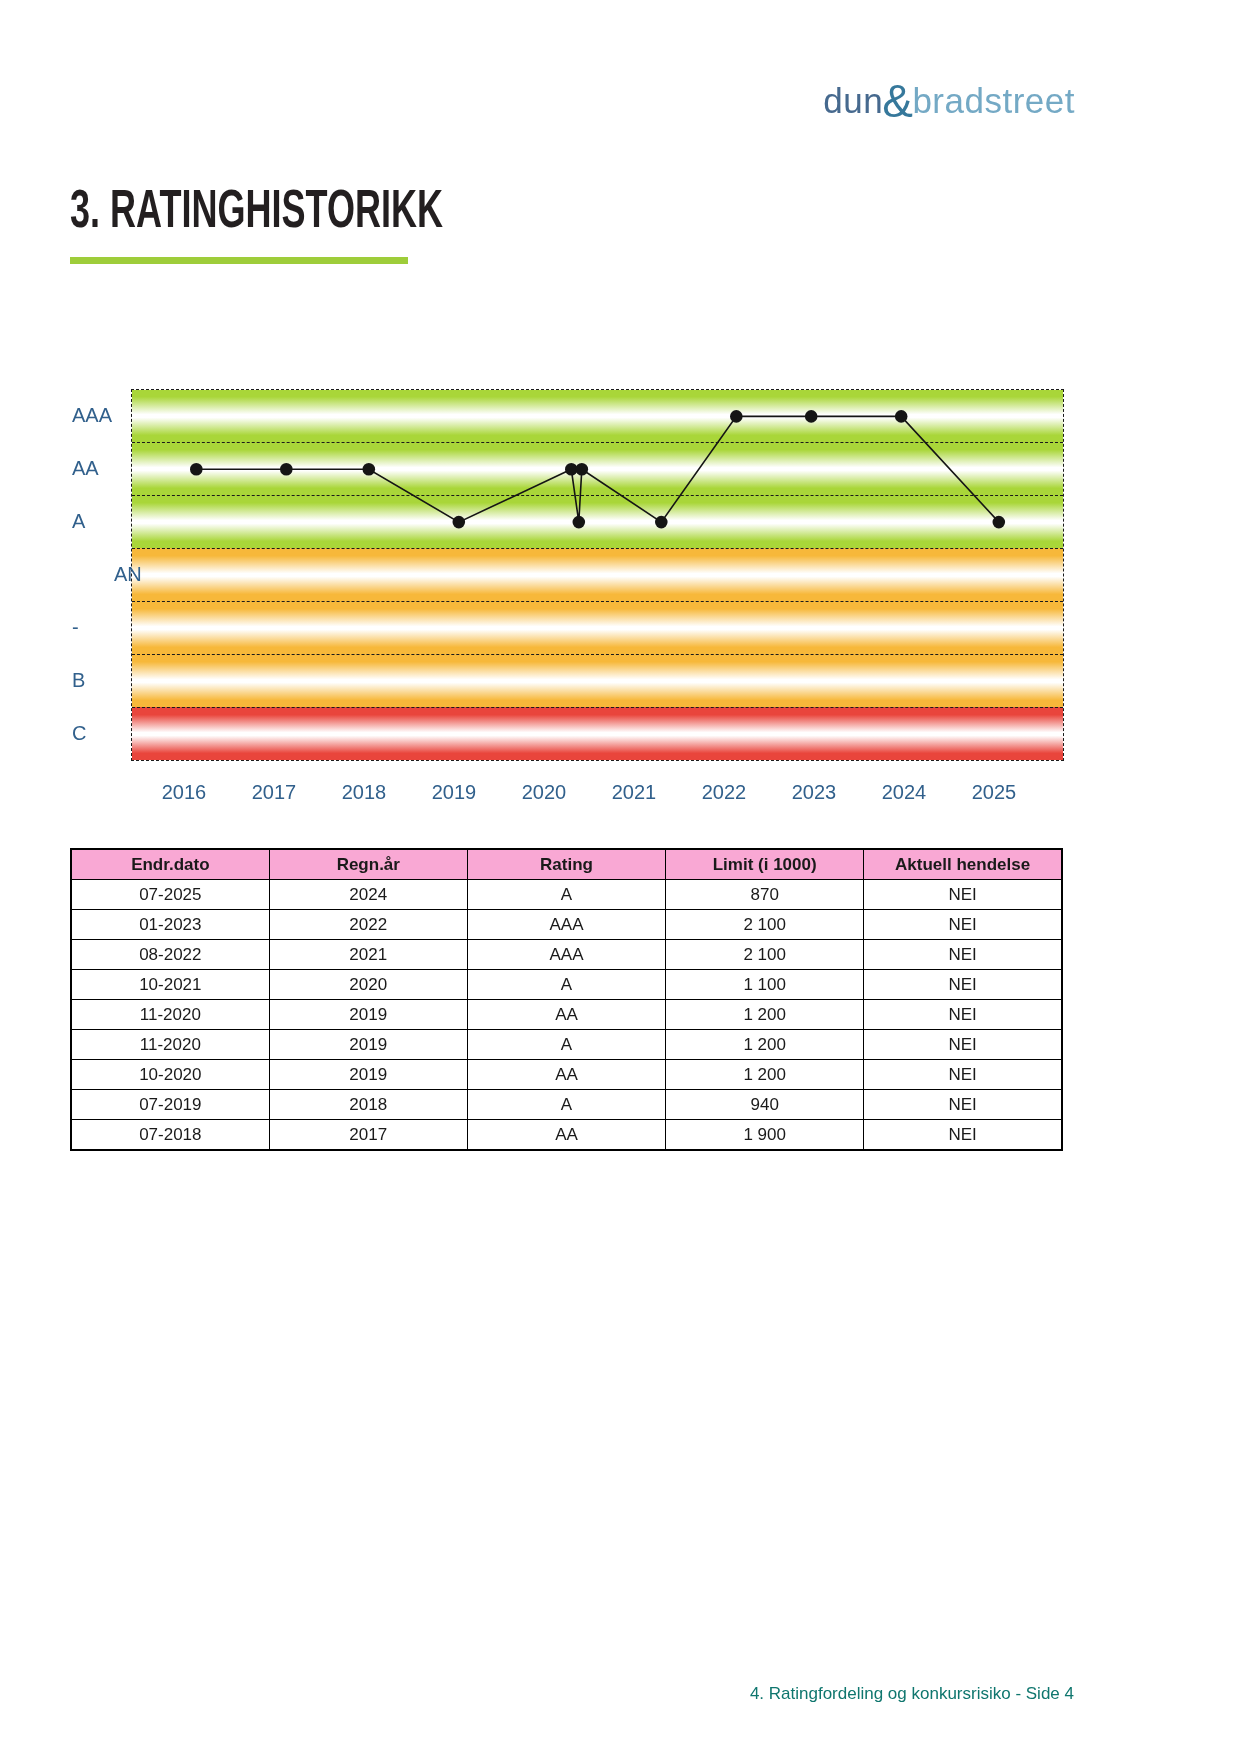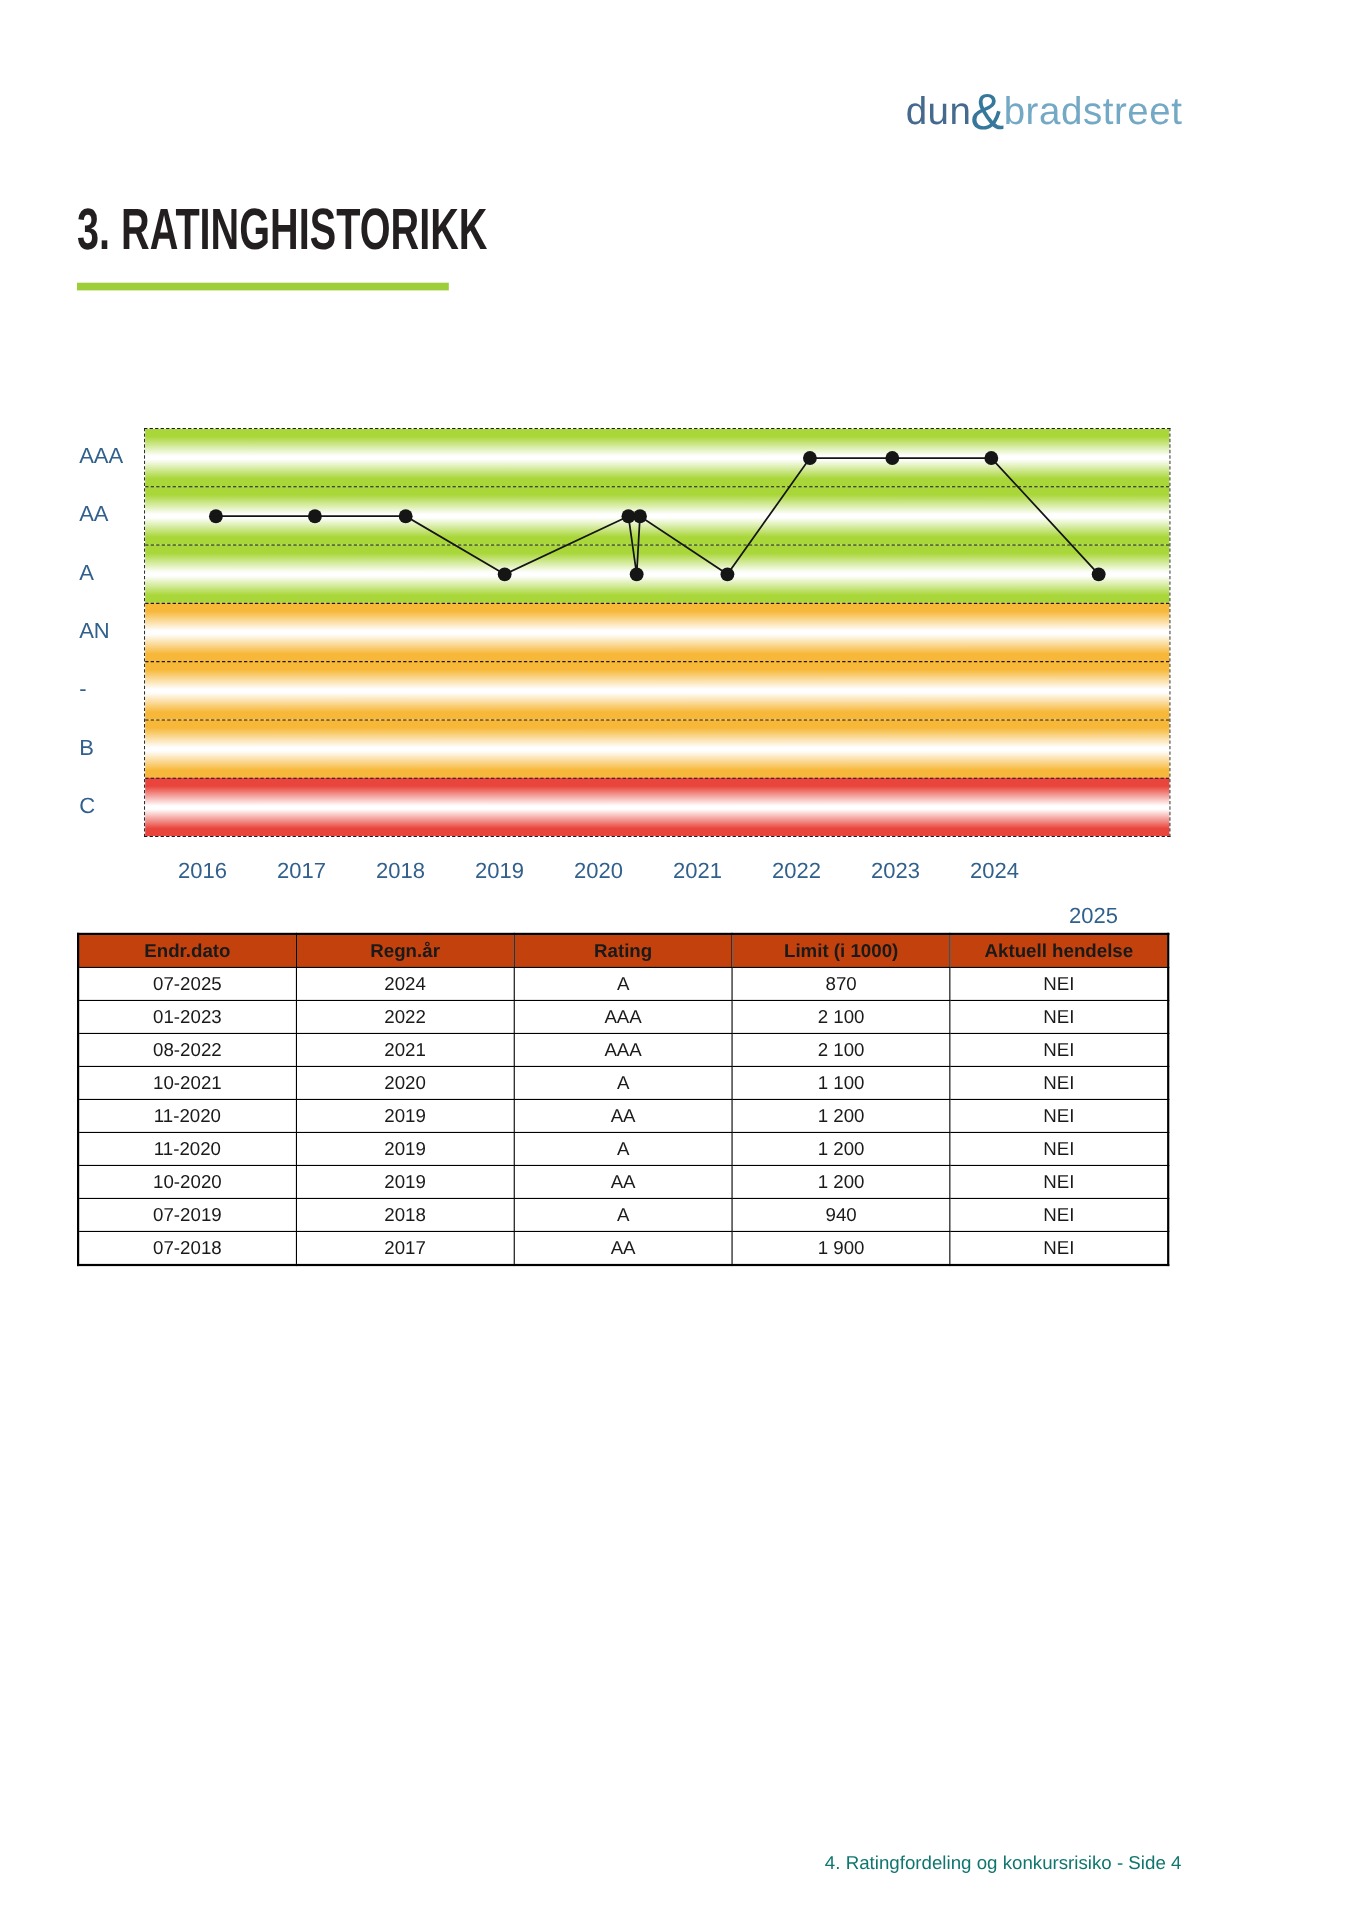--- a/index.html
+++ b/index.html
@@ -53,21 +53,21 @@
   .rating-table {
     position:absolute; left:70px; top:848px; width:993px;
     border-collapse:collapse; table-layout:fixed;
     border:2px solid #000;
     font-size:17px; color:#1a1a1a;
   }
   .rating-table th, .rating-table td {
     border:1px solid #000; text-align:center; height:29px; padding:0 4px;
     overflow:hidden; white-space:nowrap;
   }
-  .rating-table th { background:#c2410c; font-weight:700; }
+  .rating-table th { background:#f9a8d4; font-weight:700; }
 
   
   .page-footer {
     position:absolute; right:167px; top:1684px;
     font-size:17px; color:#0f766e; white-space:nowrap;
   }
 </style>
 </head>
 <body>
 
@@ -101,36 +101,36 @@
         <circle cx="604.3" cy="26.4" r="6.3" fill="#151515"></circle>
         <circle cx="679.2" cy="26.4" r="6.3" fill="#151515"></circle>
         <circle cx="769.2" cy="26.4" r="6.3" fill="#151515"></circle>
         <circle cx="866.8" cy="132.1" r="6.3" fill="#151515"></circle>
       </svg>
   </div>
   <div class="y-axis" id="y-axis">
       <div class="ylabel" style="top: 26.4286px;">AAA</div>
       <div class="ylabel" style="top: 79.2857px;">AA</div>
       <div class="ylabel" style="top: 132.143px;">A</div>
-      <div class="ylabel" style="top: 185px;">AN</div>
+      <div class="ylabel" style="top: 185px; margin-left: 42px;">AN</div>
       <div class="ylabel" style="top: 237.857px;">-</div>
       <div class="ylabel" style="top: 290.714px;">B</div>
       <div class="ylabel" style="top: 343.571px;">C</div>
     </div>
   <div class="x-axis" id="x-axis">
       <div class="xlabel" style="left: 53px;">2016</div>
       <div class="xlabel" style="left: 143px;">2017</div>
       <div class="xlabel" style="left: 233px;">2018</div>
       <div class="xlabel" style="left: 323px;">2019</div>
       <div class="xlabel" style="left: 413px;">2020</div>
       <div class="xlabel" style="left: 503px;">2021</div>
       <div class="xlabel" style="left: 593px;">2022</div>
       <div class="xlabel" style="left: 683px;">2023</div>
       <div class="xlabel" style="left: 773px;">2024</div>
-      <div class="xlabel" style="left: 863px; margin-top: 41px;">2025</div>
+      <div class="xlabel" style="left: 863px;">2025</div>
     </div>
 
   <table class="rating-table">
     <thead id="table-head">
         <tr>
           <th>Endr.dato</th>
           <th>Regn.år</th>
           <th>Rating</th>
           <th>Limit (i 1000)</th>
           <th>Aktuell hendelse</th>

